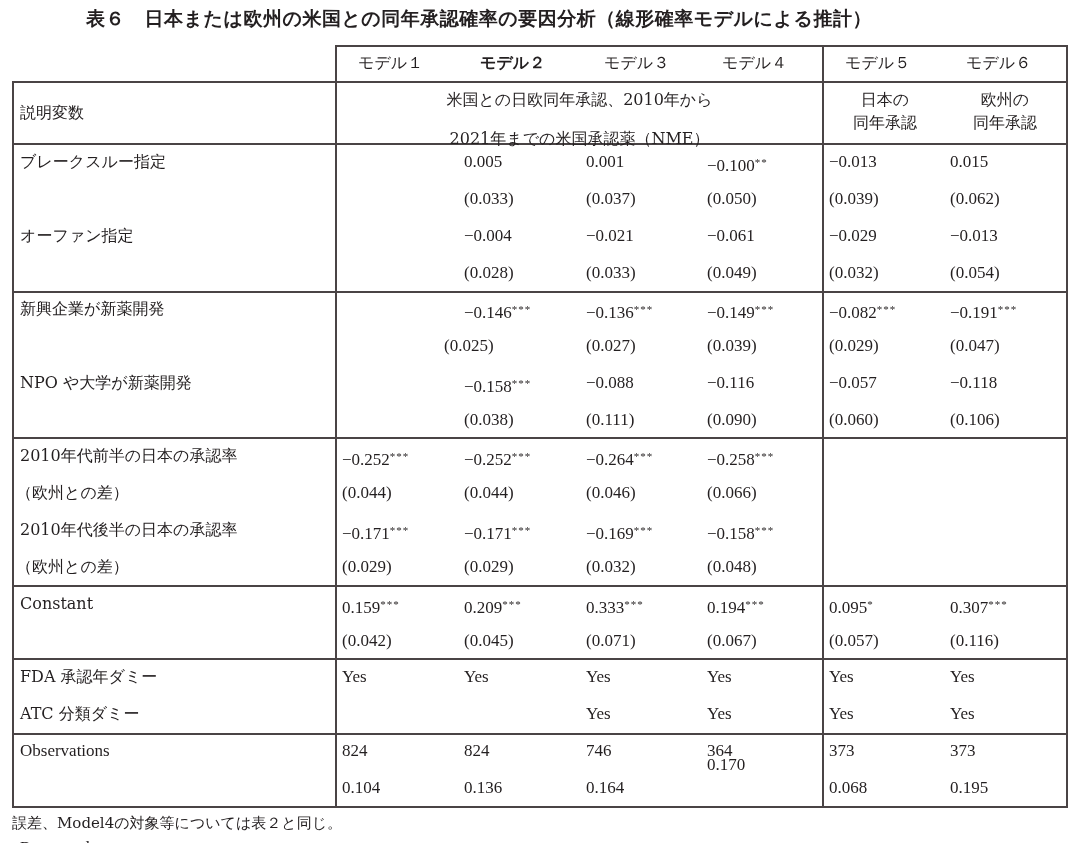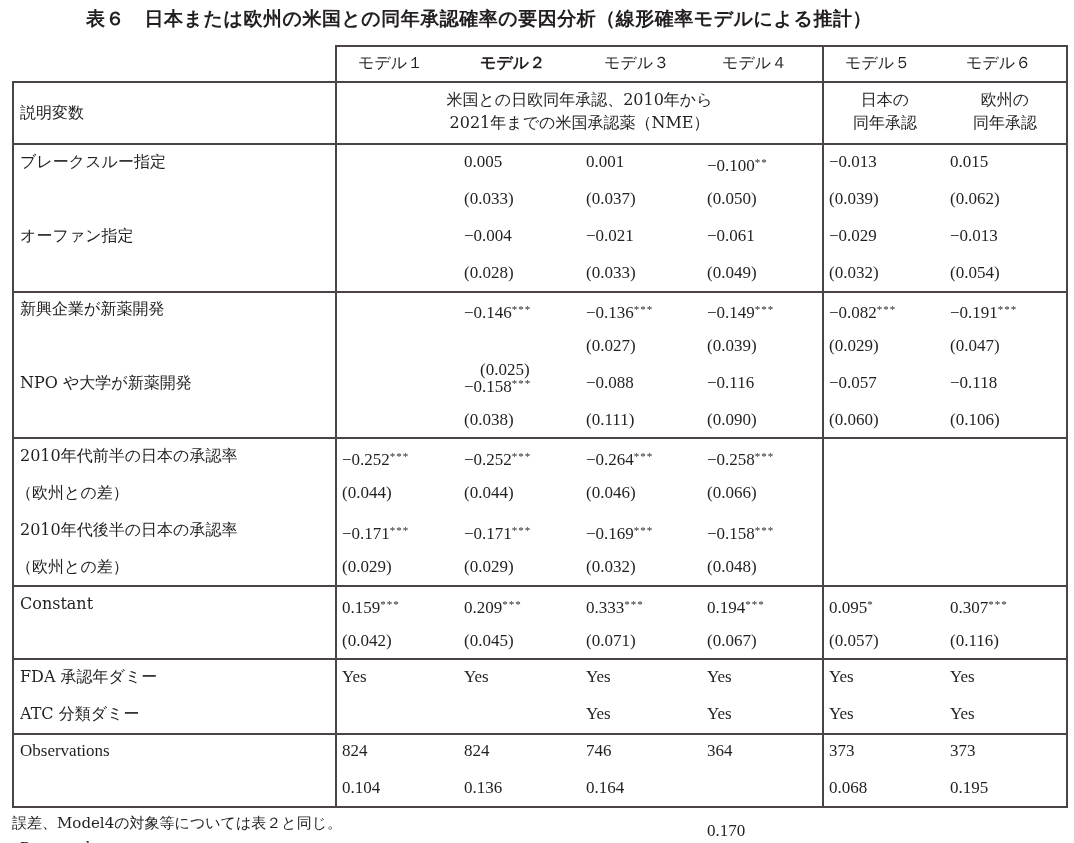--- a/index.html
+++ b/index.html
@@ -48,21 +48,21 @@
 <div class="cell jp hdr" style="left:358px; top:53px;">モデル１</div>
 <div class="cell jp hdr" style="left:480px; top:53px;font-weight:bold;">モデル２</div>
 <div class="cell jp hdr" style="left:604px; top:53px;">モデル３</div>
 <div class="cell jp hdr" style="left:722px; top:53px;">モデル４</div>
 <div class="cell jp hdr" style="left:845px; top:53px;">モデル５</div>
 <div class="cell jp hdr" style="left:966px; top:53px;">モデル６</div>
 
 <div class="cell jp" style="left:20px; top:103px;">説明変数</div>
 <div class="cell jp center" style="left:337px; top:90px; width:485px;">
   <div>米国との日欧同年承認、2010年から</div>
-  <div style="margin-top:3px;">2021年までの米国承認薬（NME）</div>
+  <div style="margin-top:19px;">2021年までの米国承認薬（NME）</div>
 </div>
 <div class="cell jp center" style="left:826px; top:90px; width:118px;">
   <div>日本の</div>
   <div style="margin-top:3px;">同年承認</div>
 </div>
 <div class="cell jp center" style="left:946px; top:90px; width:118px;">
   <div>欧州の</div>
   <div style="margin-top:3px;">同年承認</div>
 </div>
 
@@ -88,21 +88,21 @@
     <div class="cell " style="left: 586px; top: 263px;">(0.033)</div>
     <div class="cell " style="left: 707px; top: 263px;">(0.049)</div>
     <div class="cell " style="left: 829px; top: 263px;">(0.032)</div>
     <div class="cell " style="left: 950px; top: 263px;">(0.054)</div>
     <div class="cell jp" style="left: 20px; top: 299px;">新興企業が新薬開発</div>
     <div class="cell " style="left: 464px; top: 299px;"><span>−0.146</span><span class="stars">***</span></div>
     <div class="cell " style="left: 586px; top: 299px;"><span>−0.136</span><span class="stars">***</span></div>
     <div class="cell " style="left: 707px; top: 299px;"><span>−0.149</span><span class="stars">***</span></div>
     <div class="cell " style="left: 829px; top: 299px;"><span>−0.082</span><span class="stars">***</span></div>
     <div class="cell " style="left: 950px; top: 299px;"><span>−0.191</span><span class="stars">***</span></div>
-    <div class="cell " style="left: 480px; top: 336px; margin-top: 24px;">(0.025)</div>
+    <div class="cell " style="left: 444px; top: 336px;">(0.025)</div>
     <div class="cell " style="left: 586px; top: 336px;">(0.027)</div>
     <div class="cell " style="left: 707px; top: 336px;">(0.039)</div>
     <div class="cell " style="left: 829px; top: 336px;">(0.029)</div>
     <div class="cell " style="left: 950px; top: 336px;">(0.047)</div>
     <div class="cell jp" style="left: 20px; top: 373px;">NPO や大学が新薬開発</div>
     <div class="cell " style="left: 464px; top: 373px;"><span>−0.158</span><span class="stars">***</span></div>
     <div class="cell " style="left: 586px; top: 373px;"><span>−0.088</span></div>
     <div class="cell " style="left: 707px; top: 373px;"><span>−0.116</span></div>
     <div class="cell " style="left: 829px; top: 373px;"><span>−0.057</span></div>
     <div class="cell " style="left: 950px; top: 373px;"><span>−0.118</span></div>
@@ -160,18 +160,18 @@
     <div class="cell " style="left: 342px; top: 741px;">824</div>
     <div class="cell " style="left: 464px; top: 741px;">824</div>
     <div class="cell " style="left: 586px; top: 741px;">746</div>
     <div class="cell " style="left: 707px; top: 741px;">364</div>
     <div class="cell " style="left: 829px; top: 741px;">373</div>
     <div class="cell " style="left: 950px; top: 741px;">373</div>
     <div class="cell " style="left: 20px; top: 804px; margin-top: 34px;">R-squared</div>
     <div class="cell " style="left: 342px; top: 778px;">0.104</div>
     <div class="cell " style="left: 464px; top: 778px;">0.136</div>
     <div class="cell " style="left: 586px; top: 778px;">0.164</div>
-    <div class="cell " style="left: 707px; top: 821px;">0.170</div>
+    <div class="cell " style="left: 707px; top: 755px;">0.170</div>
     <div class="cell " style="left: 829px; top: 778px;">0.068</div>
     <div class="cell " style="left: 950px; top: 778px;">0.195</div>
   </div>
 
 <div class="note">誤差、Model4の対象等については表２と同じ。</div>
 
 </body></html>

